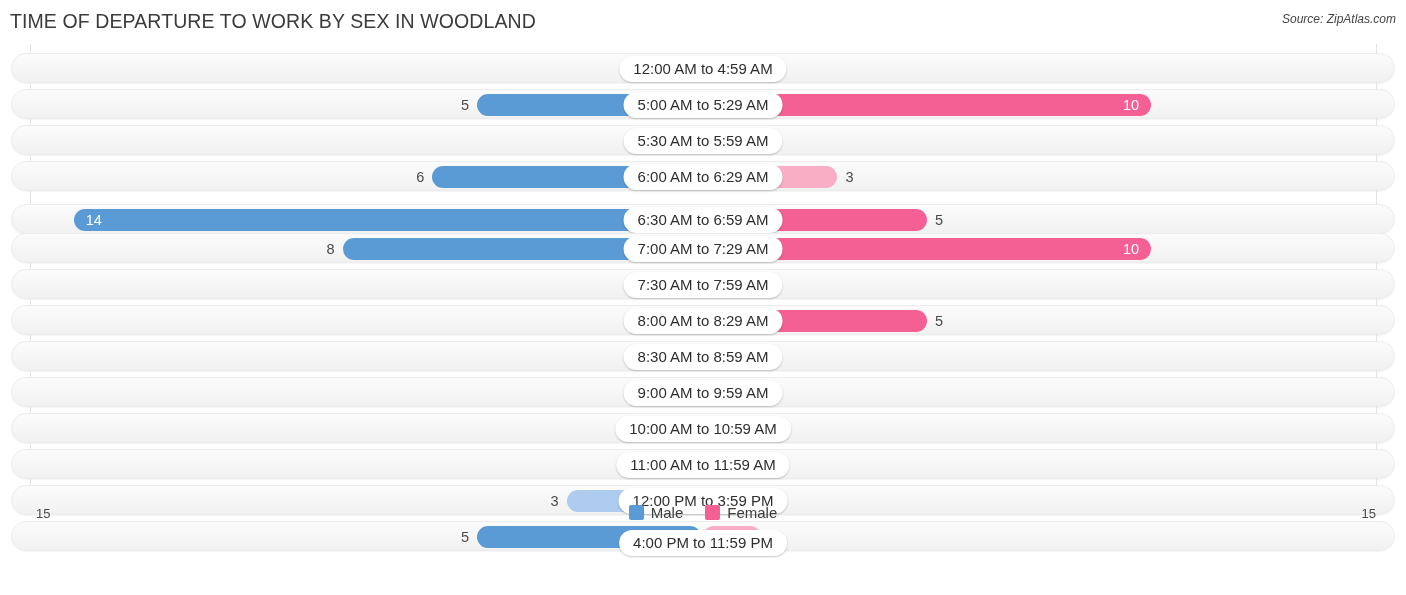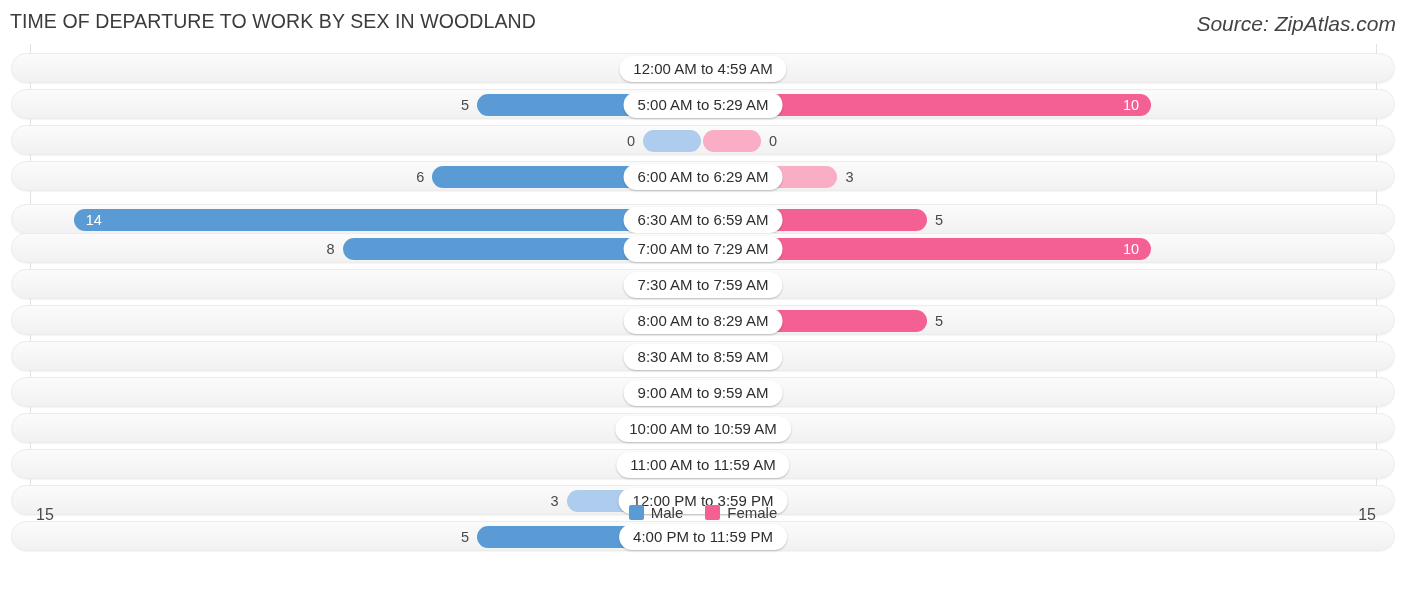--- a/index.html
+++ b/index.html
@@ -29,21 +29,21 @@
     top: 10px;
     font-size: 19.5px;
     letter-spacing: 0.1px;
     color: #3b3b3b;
     white-space: nowrap;
   }
   #source-label {
     position: absolute;
     right: 10px;
     top: 12px;
-    font-size: 21px;
+    font-size: 12px;
     font-style: italic;
     color: #444444;
     white-space: nowrap;
     text-align: right;
   }
 
   
   #plot {
     position: absolute;
     left: 0;
@@ -113,21 +113,21 @@
     box-shadow: 0 1px 2px rgba(0,0,0,0.22);
     padding: 0 14px;
     box-sizing: border-box;
     transform: translateX(-50%);
   }
 
   
   #axis-left, #axis-right {
     position: absolute;
     top: 462px;
-    font-size: 16px;
+    font-size: 13px;
     color: #4a4a4a;
   }
   #axis-left  { left: 36px; }
   #axis-right { left: 1346px; width: 30px; text-align: right; }
 
   #legend {
     position: absolute;
     top: 460px;
     left: 0;
     width: 1406px;
@@ -174,20 +174,21 @@
         <div class="bar bar-female hi" style="left: 691px; width: 448px;"></div>
         <div class="val val-male" style="right: 925px;">5</div>
         <div class="val val-female inside" style="left: 1111px;">10</div>
         <div class="pill" style="left: 691px;">5:00 AM to 5:29 AM</div>
       </div>
       <div class="row" style="top: 81px;">
         <div class="bar bar-male" style="right: 693px; width: 58px;"></div>
         <div class="bar bar-female" style="left: 691px; width: 58px;"></div>
         <div class="val val-male" style="right: 759px;">0</div>
         <div class="val val-female" style="left: 757px;">0</div>
+        <div class="pill" style="left: 691px;">5:30 AM to 5:59 AM</div>
       </div>
       <div class="row" style="top: 117px;">
         <div class="bar bar-male hi" style="right: 693px; width: 268.8px;"></div>
         <div class="bar bar-female" style="left: 691px; width: 134.4px;"></div>
         <div class="val val-male" style="right: 969.8px;">6</div>
         <div class="val val-female" style="left: 833.4px;">3</div>
         <div class="pill" style="left: 691px;">6:00 AM to 6:29 AM</div>
       </div>
       <div class="row" style="top: 153px; margin-top: 7px;">
         <div class="bar bar-male hi" style="right: 693px; width: 627.2px;"></div>
@@ -250,21 +251,21 @@
         <div class="bar bar-female" style="left: 691px; width: 58px;"></div>
         <div class="val val-male" style="right: 835.4px;">3</div>
         <div class="val val-female" style="left: 757px;">0</div>
         <div class="pill" style="left: 691px;">12:00 PM to 3:59 PM</div>
       </div>
       <div class="row" style="top: 477px;">
         <div class="bar bar-male hi" style="right: 693px; width: 224px;"></div>
         <div class="bar bar-female" style="left: 691px; width: 58px;"></div>
         <div class="val val-male" style="right: 925px;">5</div>
         <div class="val val-female" style="left: 757px;">0</div>
-        <div class="pill" style="left: 691px;">4:00 PM to 11:59 PM</div>
+        <div class="pill" style="left: 691px; margin-top: 6px;">4:00 PM to 11:59 PM</div>
       </div>
     </div>
 
   <div id="axis-left">15</div>
   <div id="axis-right">15</div>
 
   <div id="legend">
     <div class="legend-item">
       <span class="swatch" id="swatch-male" style="background: rgb(91, 155, 213);"></span>
       <span>Male</span>

